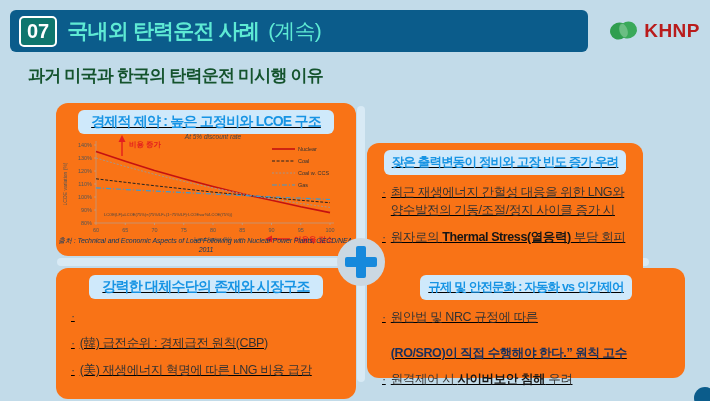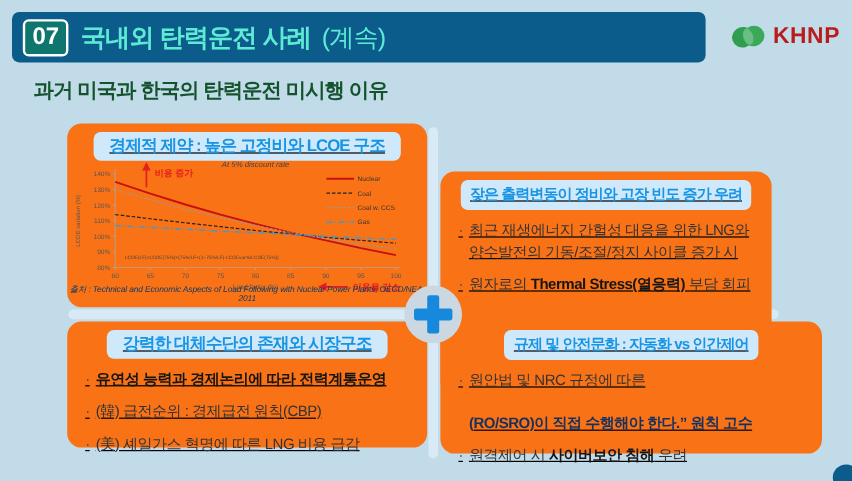--- a/index.html
+++ b/index.html
@@ -37,21 +37,21 @@
   .plus-v{position:absolute;left:19px;top:8px;width:10px;height:32px;background:#1689dc;border-radius:2px;}
   .plus-h{position:absolute;left:8px;top:19px;width:32px;height:10px;background:#1689dc;border-radius:2px;}
   .corner-dot{
     position:absolute;left:694px;top:387px;width:22px;height:22px;border-radius:50%;
     background:#0b5c8b;
   }
   
   .card{position:absolute;background:#f97316;border-radius:12px;box-sizing:border-box;text-decoration:underline;}
   #card-econ  {left:56px; top:103px;width:300px;height:153px;}
   #card-maint {left:367px;top:103px;width:276px;height:186px;margin-top:40px;}
-  #card-market{left:56px; top:268px;width:300px;height:105px;}
+  #card-market{left:56px; top:268px;width:300px;height:131px;}
   #card-reg   {left:367px;top:268px;width:318px;height:110px;}
   .pill{
     margin:7px auto 0;width:max-content;max-width:94%;
     background:#cfe9fb;color:#1794e4;font-weight:bold;font-size:14px;
     text-align:center;padding:3px 13px;border-radius:6px;
     letter-spacing:-0.8px;white-space:nowrap;box-sizing:border-box;
   }
   .pill-sm{font-size:12.5px;padding:4px 8px;}
   .bullets{padding:9px 8px 0 15px;font-size:12.5px;color:#333;letter-spacing:-0.4px;}
   .bullet{display:flex;margin-bottom:9px;line-height:1.42;}
@@ -170,29 +170,28 @@
       </span>
     </div>
   </div>
 </div>
 
 <div class="card" id="card-market">
   <div class="pill">강력한 대체수단의 존재와 시장구조</div>
   <div class="bullets">
     <div class="bullet">
       <span class="dot">·</span>
-      <b>유연성 능력과 경제논리에 따라 전력계통운영</b>
     </div>
     <div class="bullet">
       <span class="dot">·</span>
       <span>(韓) 급전순위 : 경제급전 원칙(CBP)</span>
     </div>
     <div class="bullet">
       <span class="dot">·</span>
-      <span>(美) 셰일가스 혁명에 따른 LNG 비용 급감</span>
+      <span>(美) 재생에너지 혁명에 따른 LNG 비용 급감</span>
     </div>
   </div>
 </div>
 
 <div class="card" id="card-reg">
   <div class="pill pill-sm">규제 및 안전문화 : 자동화 vs 인간제어</div>
   <div class="bullets">
     <div class="bullet">
       <span class="dot">·</span>
       <span class="btext">

